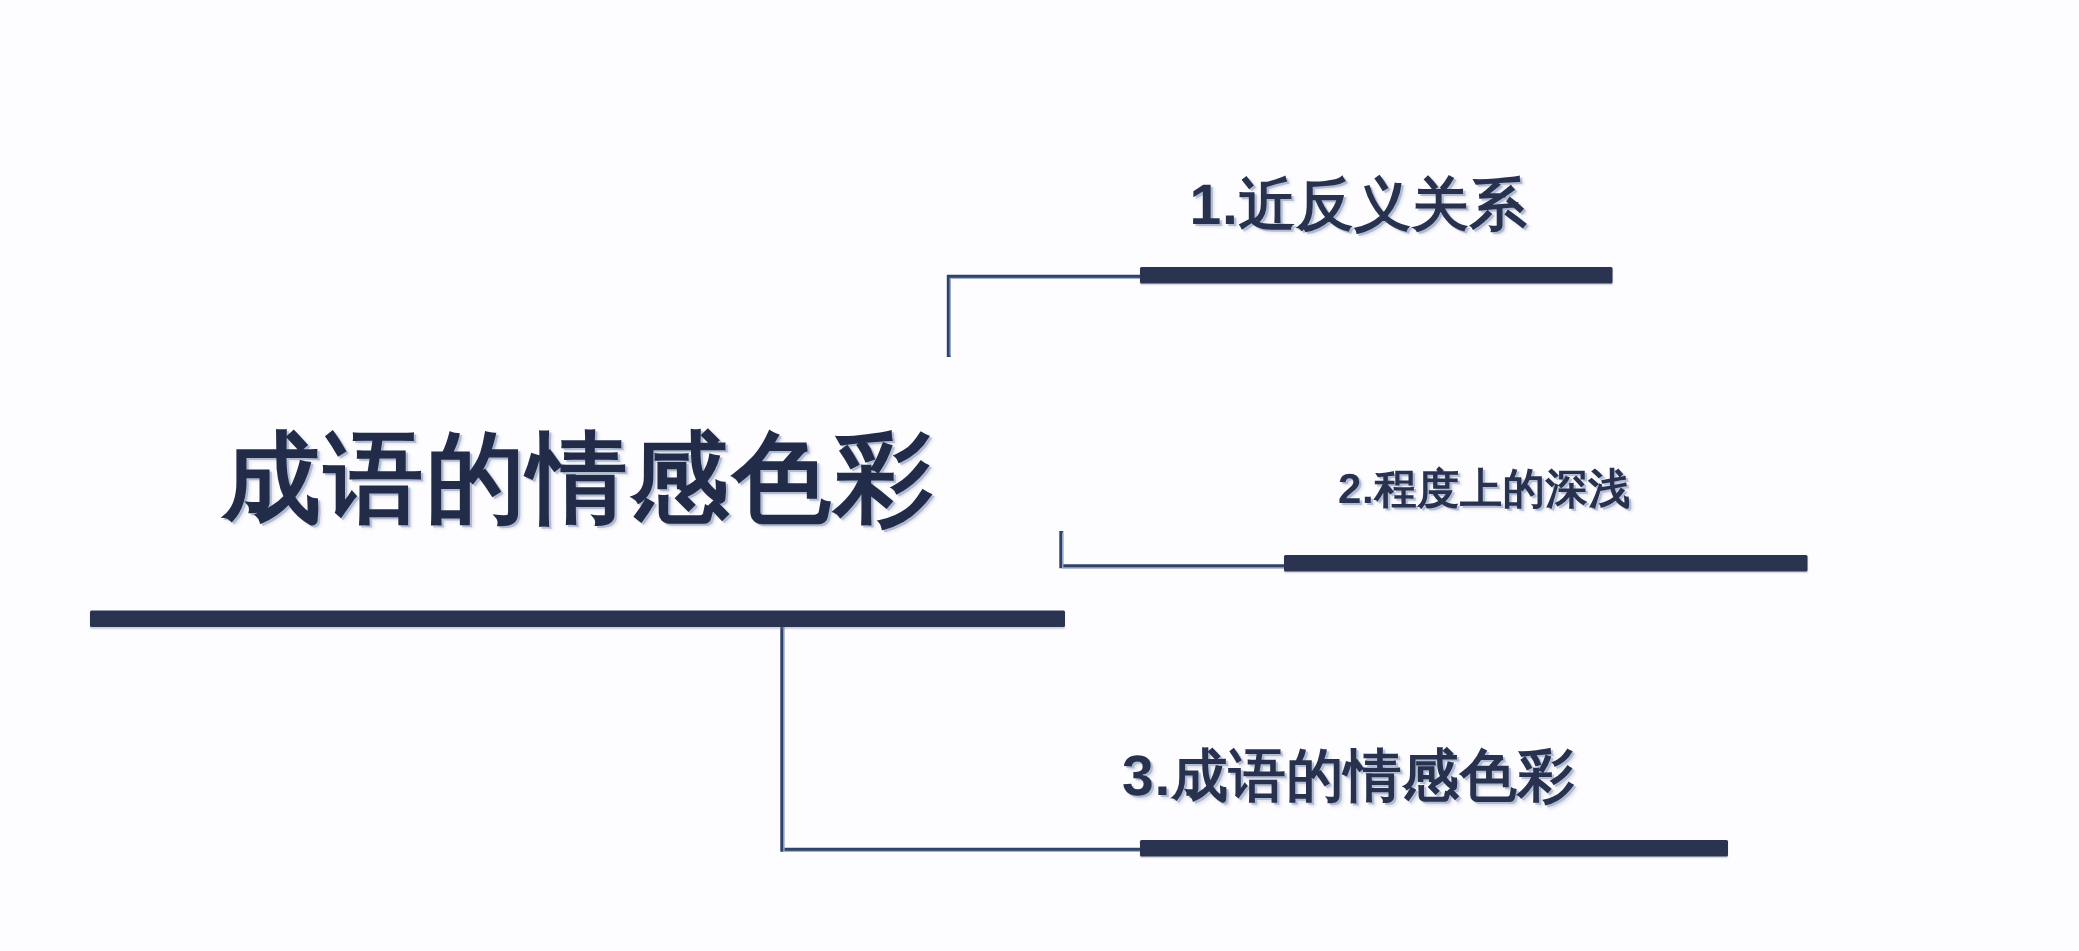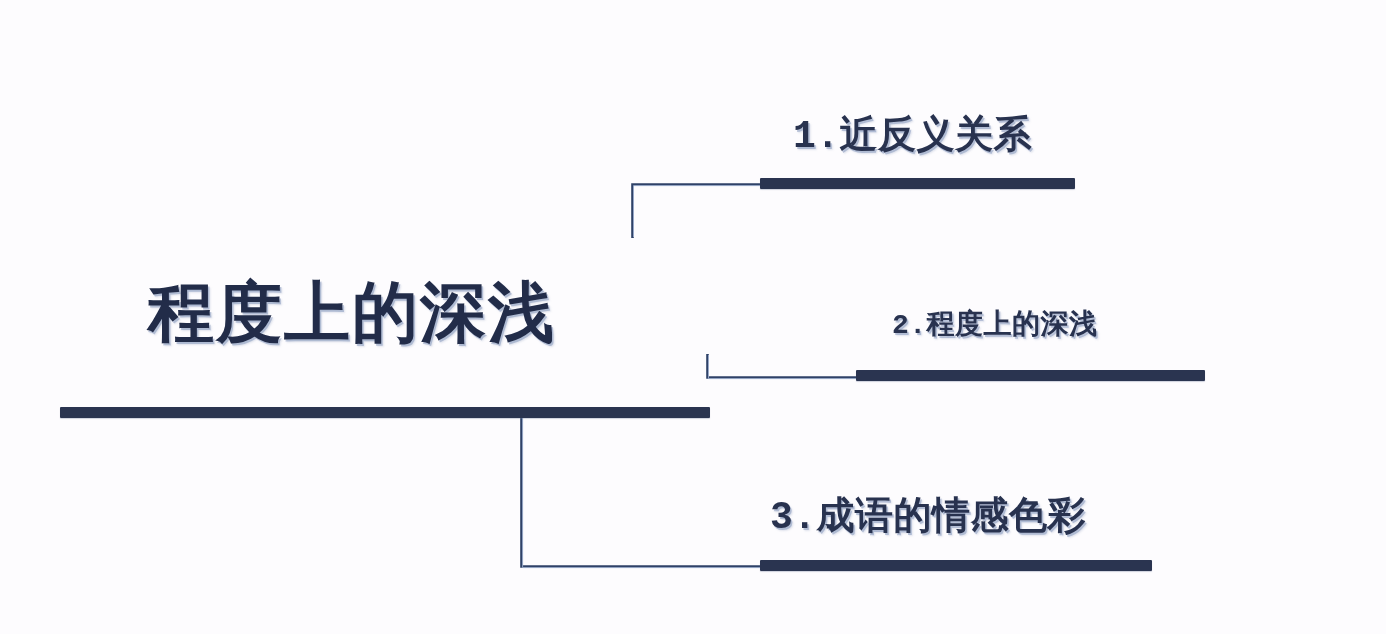--- a/index.html
+++ b/index.html
@@ -61,21 +61,20 @@
   }
   
   .node-label {
     position: absolute;
     color: #28324f;
     font-weight: bold;
     white-space: nowrap;
     letter-spacing: 0.5px;
     text-shadow: 1.5px 1.5px 0 rgba(60,90,150,0.30),
                  2.5px 2.5px 2px rgba(150,165,195,0.28);
-    font-family: Liberation Mono, monospace;
   }
   #root-title {
     left: 148px;
     top: 276px;
     font-size: 66px;
     line-height: 84px;
     letter-spacing: 2px;
     color: #222c49;
   }
   #branch-label-1 {
@@ -84,21 +83,21 @@
     font-size: 38px;
     line-height: 52px;
   }
   #branch-label-2 {
     left: 892px;
     top: 301px;
     font-size: 28px;
     line-height: 50px;
   }
   #branch-label-3 {
-    left: 770px;
+    left: 748px;
     top: 492px;
     font-size: 38px;
     line-height: 52px;
   }
 </style>
 </head>
 <body>
 
 <div id="diagram-root">
 
@@ -113,21 +112,21 @@
       <path d="M707.5 354 L707.5 377.5 L858 377.5" fill="none" stroke="#2f4268" stroke-width="2.6"></path>
       <path d="M708.5 355 L708.5 378.6 L858 378.6" fill="none" stroke="#9fb0cf" stroke-width="0.9"></path>
     </g>
 
     <g>
       <path d="M521.5 416 L521.5 566.5 L762 566.5" fill="none" stroke="#2f4268" stroke-width="2.6"></path>
       <path d="M522.6 417 L522.6 567.6 L762 567.6" fill="none" stroke="#9fb0cf" stroke-width="0.9"></path>
     </g>
   </svg>
 
-  <div class="node-label" id="root-title">程度上的深浅</div>
+  <div class="node-label" id="root-title">成语的情感色彩</div>
   <div class="bar" id="root-bar"></div>
 
   <div class="node-label" id="branch-label-1">1.近反义关系</div>
   <div class="bar" id="branch-bar-1"></div>
 
   <div class="node-label" id="branch-label-2">2.程度上的深浅</div>
   <div class="bar" id="branch-bar-2"></div>
 
   <div class="node-label" id="branch-label-3">3.成语的情感色彩</div>
   <div class="bar" id="branch-bar-3"></div>

